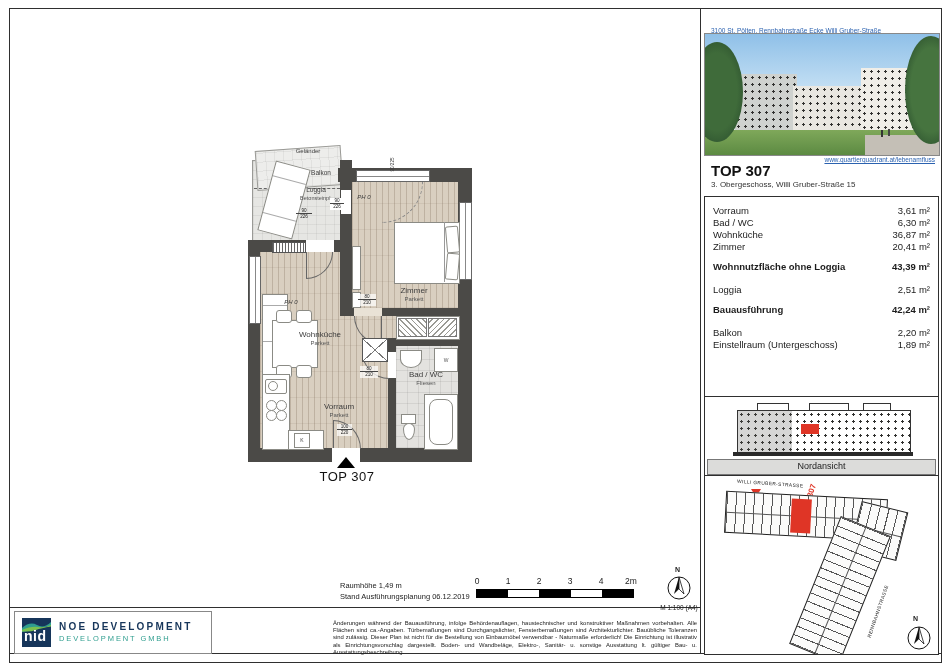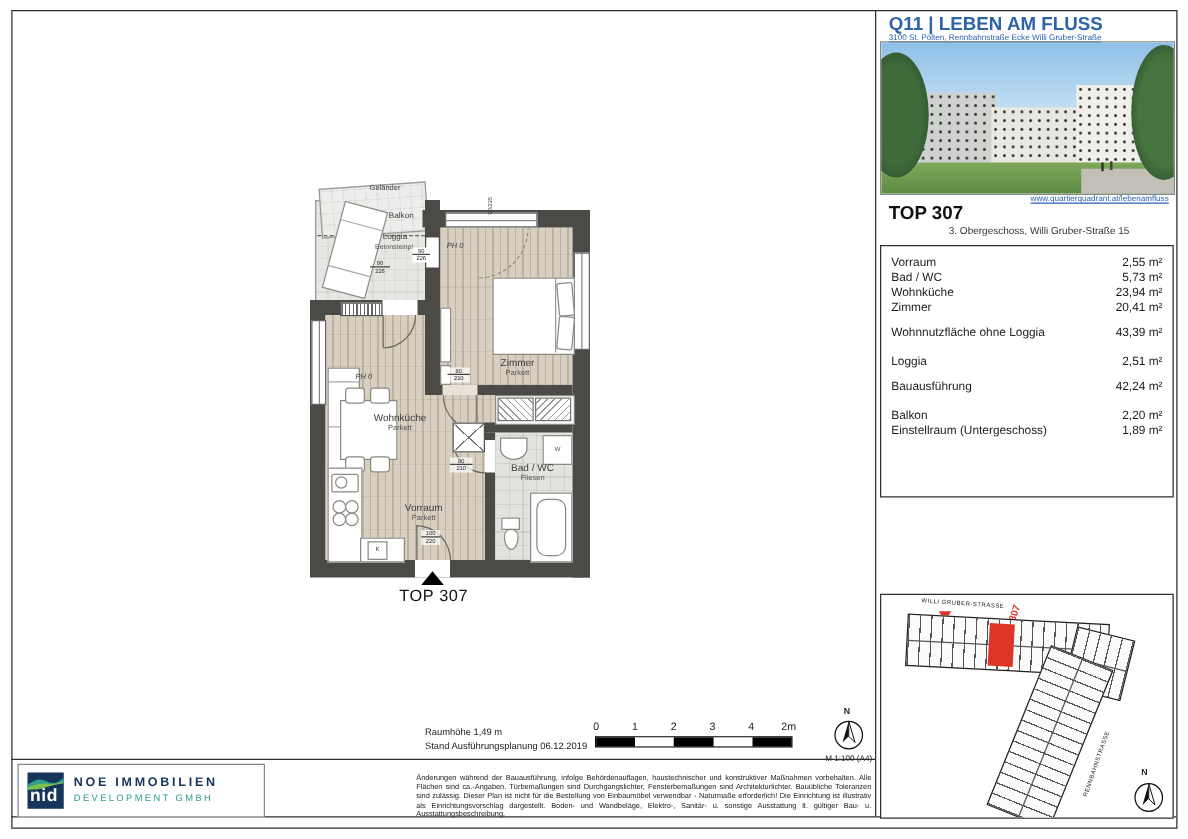--- a/index.html
+++ b/index.html
@@ -38,21 +38,21 @@
     background-image:linear-gradient(to top right,transparent calc(50% - .5px),#777 calc(50% - .5px),#777 calc(50% + .5px),transparent calc(50% + .5px)),
                      linear-gradient(to bottom right,transparent calc(50% - .5px),#777 calc(50% - .5px),#777 calc(50% + .5px),transparent calc(50% + .5px));}
   .arc{position:absolute;border:0 solid #666;}
   .leaf{position:absolute;background:#666;}
   .lab{position:absolute;color:#3c3c3c;text-align:center;white-space:nowrap;}
   .dimf{position:absolute;font-size:4.6px;line-height:5.4px;color:#222;text-align:center;}
   .dimf b{display:block;font-weight:normal;border-bottom:1px solid #444;}
   
   .trow{position:absolute;left:0;right:0;height:11px;font-size:9.5px;color:#1c1c1c;}
   .trow .val{position:absolute;right:0;top:0;}
-  .trow.bold{font-weight:normal;}
+  .trow.bold{font-weight:bold;}
   .link{color:#2b62b0;text-decoration:underline;}
   .dots{background-image:radial-gradient(circle,#30302e 1px,transparent 1.2px);background-size:7px 7px;}
   .ticksH{background-color:#fbfbfa;border:1px solid #222;
     background-image:repeating-linear-gradient(90deg,#555 0 1px,transparent 1px 9px),
                      linear-gradient(#555,#555);
     background-size:auto,100% 1px;background-position:0 0,0 center;background-repeat:repeat,no-repeat;}
   .ticksV{background-color:#fbfbfa;border:1px solid #222;
     background-image:repeating-linear-gradient(0deg,#555 0 1px,transparent 1px 9px),
                      linear-gradient(#555,#555);
     background-size:auto,1px 100%;background-position:0 0,center 0;background-repeat:repeat,no-repeat;}
@@ -61,54 +61,64 @@
 </head>
 <body>
 
 <div class="page">
 
   <div class="abs" style="left:9px;top:8px;width:931px;height:653px;border:1px solid #2f2f2f;"></div>
   <div class="hline" style="left:9px;top:653px;width:932px;"></div>
   <div class="vline" style="left:700px;top:8px;height:645px;"></div>
   <div class="hline" style="left:9px;top:607px;width:691px;"></div>
 
-  <div class="abs" style="left:711px;top:11px;width:226px;font-size:15px;font-weight:bold;color:#2d63a9;">Q11 | LEBEN AM FLUSS</div>
   <a class="abs link" style="left:711px;top:27px;font-size:6.5px;">3100 St. Pölten, Rennbahnstraße Ecke Willi Gruber-Straße</a>
 
   <div class="abs" style="left:704px;top:33px;width:234px;height:121px;border:1px solid #888;overflow:hidden;">
     <div class="abs" style="left:0;top:0;width:234px;height:121px;background:linear-gradient(180deg,#8fc0e8 0%,#cfe6f6 55%,#eaf3f8 72%);"></div>
     <div class="abs dots" style="left:30px;top:40px;width:62px;height:66px;background-color:#cfd2cf;"></div>
     <div class="abs dots" style="left:88px;top:52px;width:72px;height:54px;background-color:#e9e7e1;"></div>
     <div class="abs dots" style="left:156px;top:34px;width:62px;height:72px;background-color:#f0eee8;"></div>
     <div class="abs" style="left:0;top:96px;width:234px;height:25px;background:linear-gradient(180deg,#7fa85a,#5c8a42);"></div>
     <div class="abs" style="left:160px;top:101px;width:74px;height:20px;background:#c4bfb6;"></div>
     <div class="abs" style="left:-14px;top:8px;width:52px;height:100px;border-radius:50%;background:radial-gradient(ellipse,#3f6b3a 55%,#2f5530 80%);"></div>
     <div class="abs" style="left:200px;top:2px;width:52px;height:108px;border-radius:50%;background:radial-gradient(ellipse,#46743f 55%,#2f5530 80%);"></div>
     <div class="abs" style="left:176px;top:96px;width:2px;height:7px;background:#333;"></div>
     <div class="abs" style="left:183px;top:95px;width:2px;height:7px;background:#444;"></div>
   </div>
 
   <a class="abs link" style="left:704px;top:156px;width:231px;font-size:6.5px;text-align:right;">www.quartierquadrant.at/lebenamfluss</a>
   <div class="abs" style="left:711px;top:162px;font-size:15px;font-weight:bold;color:#111;">TOP 307</div>
-  <div class="abs" style="left:711px;top:180px;font-size:8px;color:#333;margin-left:48px;">3. Obergeschoss, Willi Gruber-Straße 15</div>
+  <div class="abs" style="left:711px;top:180px;font-size:8px;color:#333;">3. Obergeschoss, Willi Gruber-Straße 15</div>
 
   <div class="box" style="left:704px;top:196px;width:233px;height:200px;">
     <div class="abs" style="left:8px;top:8px;right:8px;bottom:8px;">
-      <div class="trow" style="top:0;"><span>Vorraum</span><span class="val">2,55 m²</span></div>
-      <div class="trow" style="top:12px;"><span>Bad / WC</span><span class="val">5,73 m²</span></div>
-      <div class="trow" style="top:24px;"><span>Wohnküche</span><span class="val">23,94 m²</span></div>
+      <div class="trow" style="top:0;"><span>Vorraum</span><span class="val">3,61 m²</span></div>
+      <div class="trow" style="top:12px;"><span>Bad / WC</span><span class="val">6,30 m²</span></div>
+      <div class="trow" style="top:24px;"><span>Wohnküche</span><span class="val">36,87 m²</span></div>
       <div class="trow" style="top:36px;"><span>Zimmer</span><span class="val">20,41 m²</span></div>
       <div class="trow bold" style="top:56px;"><span>Wohnnutzfläche ohne Loggia</span><span class="val">43,39 m²</span></div>
       <div class="trow" style="top:79px;"><span>Loggia</span><span class="val">2,51 m²</span></div>
       <div class="trow bold" style="top:99px;"><span>Bauausführung</span><span class="val">42,24 m²</span></div>
       <div class="trow" style="top:122px;"><span>Balkon</span><span class="val">2,20 m²</span></div>
       <div class="trow" style="top:134px;"><span>Einstellraum (Untergeschoss)</span><span class="val">1,89 m²</span></div>
     </div>
   </div>
 
+  <div class="box" style="left:704px;top:396px;width:233px;height:79px;">
+    <div class="abs" style="left:52px;top:6px;width:30px;height:7px;border:1px solid #333;background:#fff;"></div>
+    <div class="abs" style="left:104px;top:6px;width:38px;height:7px;border:1px solid #333;background:#fff;"></div>
+    <div class="abs" style="left:158px;top:6px;width:26px;height:7px;border:1px solid #333;background:#fff;"></div>
+    <div class="abs dots" style="left:32px;top:13px;width:172px;height:43px;background-color:#fff;border:1px solid #333;"></div>
+    <div class="abs" style="left:33px;top:14px;width:54px;height:41px;background:rgba(90,90,88,.25);"></div>
+    <div class="abs" style="left:96px;top:27px;width:18px;height:10px;background:#df3526;"></div>
+    <div class="abs" style="left:28px;top:55px;width:180px;height:4px;background:#2a2a2a;"></div>
+    <div class="abs" style="left:2px;top:62px;width:227px;height:14px;background:#dcdcda;border:1px solid #777;
+                font-size:9px;text-align:center;line-height:13px;color:#222;">Nordansicht</div>
+  </div>
 
   <div class="box" style="left:704px;top:475px;width:233px;height:178px;overflow:hidden;">
     <div class="abs" style="left:32px;top:6px;width:90px;font-size:4.8px;letter-spacing:.4px;color:#222;transform:rotate(4deg);">WILLI GRUBER-STRASSE</div>
     <div class="abs" style="left:46px;top:13px;width:0;height:0;border-left:5px solid transparent;border-right:5px solid transparent;border-top:8px solid #df3526;"></div>
     <div class="abs" style="left:100px;top:10px;font-size:8px;font-weight:bold;color:#df3526;transform:rotate(-72deg);">307</div>
     <div class="abs ticksH" style="left:20px;top:19px;width:160px;height:40px;transform:rotate(3deg);"></div>
     <div class="abs" style="left:86px;top:23px;width:20px;height:34px;background:#df3526;transform:rotate(3deg);"></div>
     <div class="abs ticksH" style="left:150px;top:30px;width:46px;height:48px;transform:rotate(14deg);"></div>
     <div class="abs ticksV" style="left:108px;top:45px;width:52px;height:136px;transform:rotate(22deg);"></div>
     <div class="abs" style="left:164px;top:159px;width:105px;font-size:4.8px;letter-spacing:.4px;color:#222;transform:rotate(-71deg);transform-origin:0 50%;">RENNBAHNSTRASSE</div>
@@ -252,17 +262,17 @@
   <div class="abs" style="left:333px;top:620px;width:364px;font-size:5.9px;line-height:7.2px;color:#222;text-align:justify;">Änderungen während der Bauausführung, infolge Behördenauflagen, haustechnischer und konstruktiver Maßnahmen vorbehalten. Alle Flächen sind ca.-Angaben. Türbemaßungen sind Durchgangslichter, Fensterbemaßungen sind Architekturlichter. Bauübliche Toleranzen sind zulässig. Dieser Plan ist nicht für die Bestellung von Einbaumöbel verwendbar - Naturmaße erforderlich! Die Einrichtung ist illustrativ als Einrichtungsvorschlag dargestellt. Boden- und Wandbeläge, Elektro-, Sanitär- u. sonstige Ausstattung lt. gültiger Bau- u. Ausstattungsbeschreibung.</div>
 
   <div class="abs" style="left:14px;top:611px;width:196px;height:41px;border:1px solid #888;background:#fff;">
     <div class="abs" style="left:7px;top:6px;width:29px;height:29px;background:#16355a;overflow:hidden;">
       <svg width="29" height="29" viewBox="0 0 29 29" style="position:absolute;left:0;top:0;">
         <path d="M0,10 Q8,3 15,7 T29,4 L29,8 Q20,9 14,11 T0,14 Z" fill="#2f9e8f"></path>
         <path d="M0,12 Q9,8 16,9 T29,7 L29,8.5 Q19,10 14,12 T0,13.5 Z" fill="#7cc14e"></path>
       </svg>
       <span style="position:absolute;left:2px;top:10px;font-size:14px;font-weight:bold;color:#fff;letter-spacing:.5px;">nid</span>
     </div>
-    <div class="abs" style="left:44px;top:9px;font-size:10px;font-weight:bold;letter-spacing:2.2px;color:#16355a;">NOE IMMOBILIEN</div>
+    <div class="abs" style="left:44px;top:9px;font-size:10px;font-weight:bold;letter-spacing:2.2px;color:#16355a;">NOE DEVELOPMENT</div>
     <div class="abs" style="left:44px;top:22px;font-size:7.5px;letter-spacing:1.9px;color:#2f9e8f;">DEVELOPMENT GMBH</div>
   </div>
 
 </div>
 
 </body></html>

